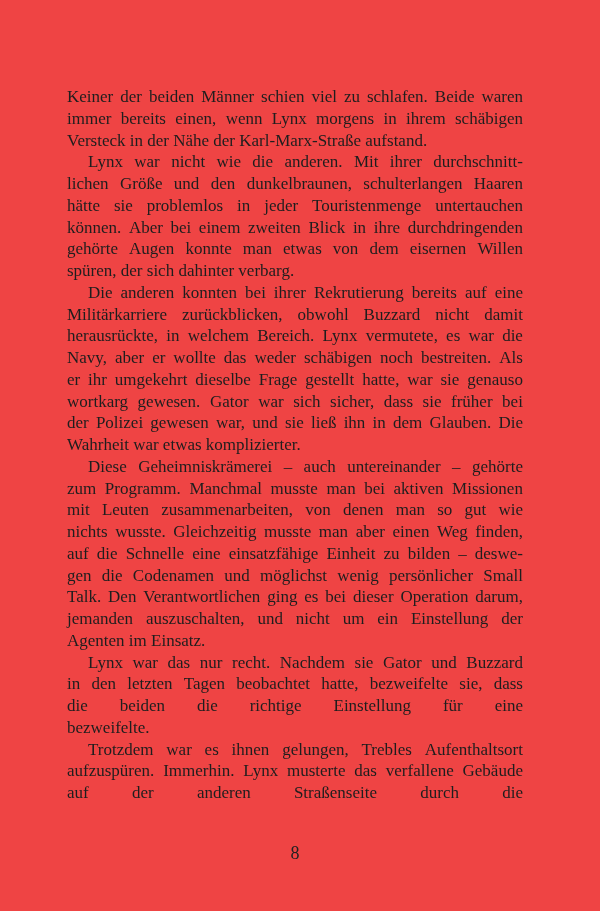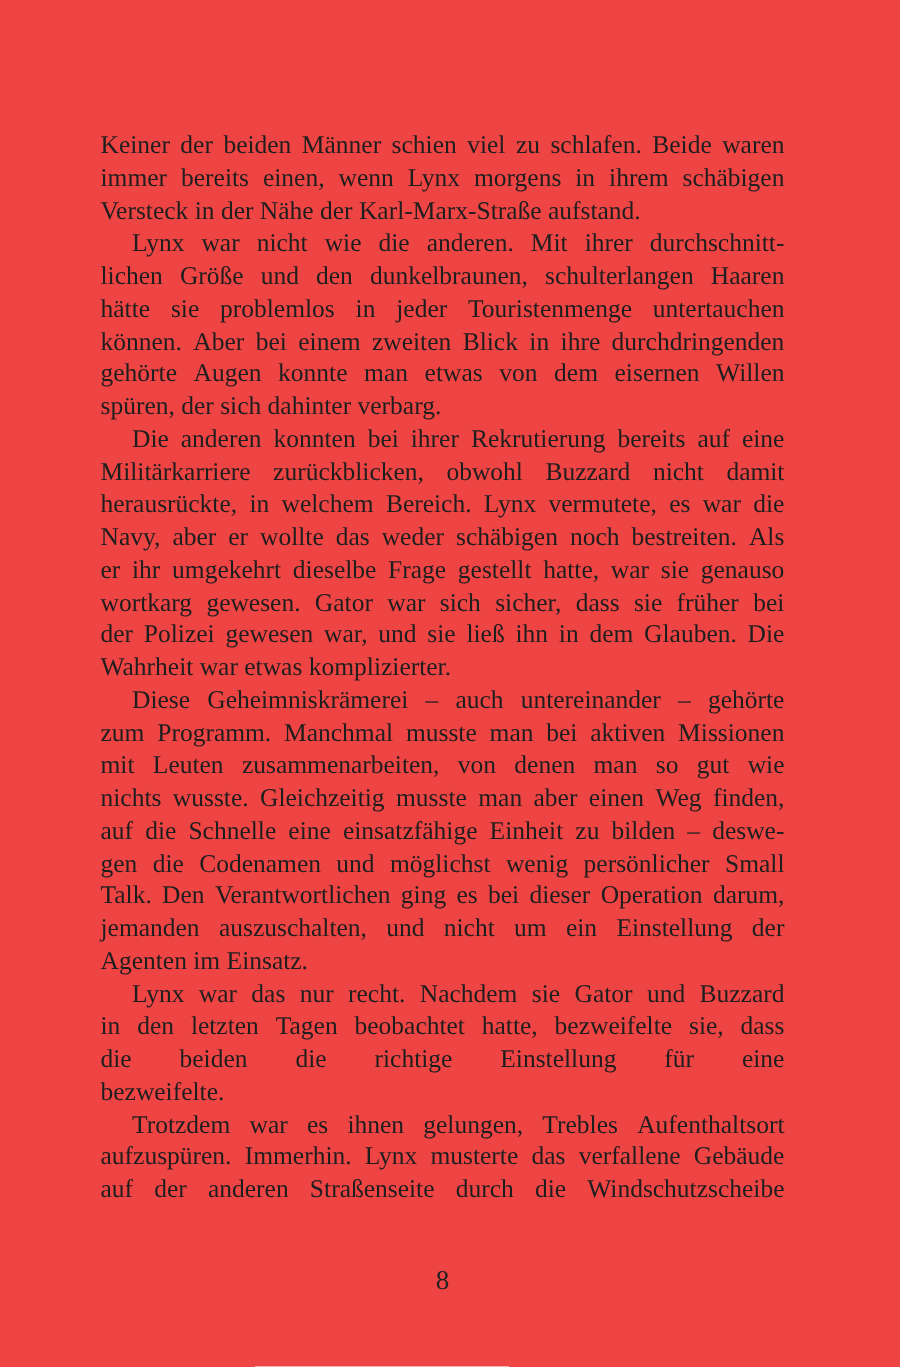--- a/index.html
+++ b/index.html
@@ -367,20 +367,19 @@
           <span>verfallene</span>
           <span>Gebäude</span>
         </div>
         <div class="line just">
           <span>auf</span>
           <span>der</span>
           <span>anderen</span>
           <span>Straßenseite</span>
           <span>durch</span>
           <span>die</span>
-          <span>Windschutzscheibe</span>
         </div>
       </div>
     </main>
   <footer class="footer">
     <span class="page-number">8</span>
   </footer>
 </div>
 
 </body></html>

